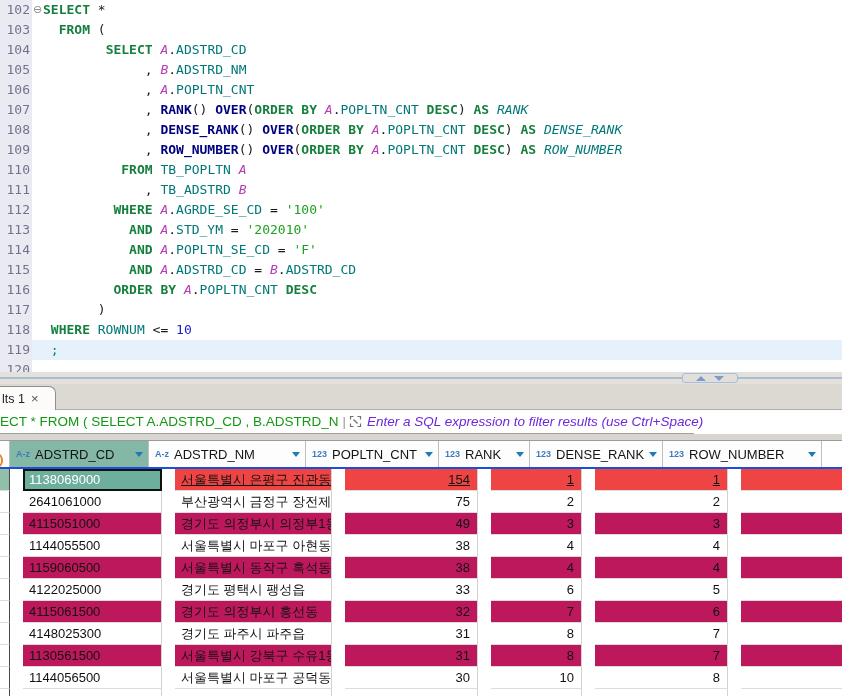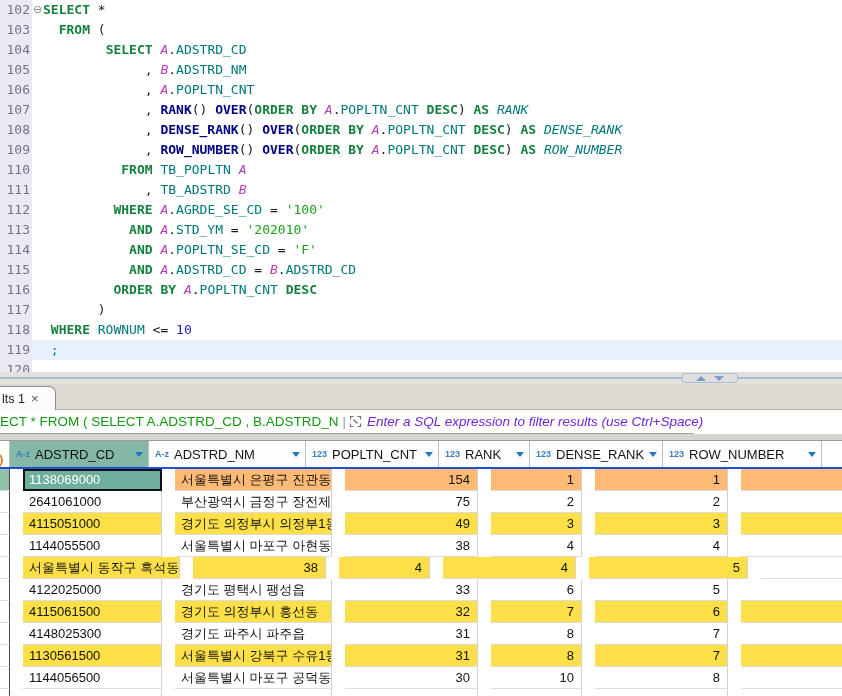--- a/index.html
+++ b/index.html
@@ -60,22 +60,22 @@
   .harrow{width:0;height:0;border-left:4px solid transparent;border-right:4px solid transparent;border-top:5px solid #1B79BE;margin-right:2px;}
   .hsel{background:#84B7A5;}
   .c0{flex:0 0 10px;}  .c1{flex:0 0 139px;} .c2{flex:0 0 157px;}
   .c3{flex:0 0 133px;} .c4{flex:0 0 91px;}  .c5{flex:0 0 133px;} .c6{flex:0 0 159px;}
   .cfill{flex:1;border-right:none;background:#fff;}
   .drow{height:22px;gap:13px;}
   .drow .cell{border-bottom:1px solid #DCDCDC;line-height:21px;}
   .gut{border-right:1px solid #4A4A4A;background:#fff;}
   .al{padding-left:6px;text-align:left;}
   .ar{padding-right:7px;text-align:right;}
-  .stripe{background:#fde047;}
-  .rowsel{background:#fdba74;}
+  .stripe{background:#be185d;}
+  .rowsel{background:#ef4444;text-decoration:underline;}
   .gutsel{background:#90BFAA;}
   .cellsel{background:#6EAE9D !important;color:#fff;outline:2px solid #101010;outline-offset:-2px;}
   #corner-icon{position:relative;width:9px;height:9px;border:2px solid #E8822B;border-radius:50%;
       left:-6px;top:6px;background:#fff;}
   .frow{height:8px;}
   .frow .cell{border-bottom:none;}
 </style>
 </head>
 <body>
 
@@ -320,20 +320,21 @@
         <div class="cell c1 al">1144055500</div>
         <div class="cell c2 al">서울특별시 마포구 아현동</div>
         <div class="cell c3 ar">38</div>
         <div class="cell c4 ar">4</div>
         <div class="cell c5 ar">4</div>
         <div class="cell c6 ar">4</div>
         <div class="cell cfill"></div>
       </div>
       <div class="grow drow">
         <div class="cell c0 gut"></div>
+        <div class="cell c1 al stripe">1159060500</div>
         <div class="cell c2 al stripe">서울특별시 동작구 흑석동</div>
         <div class="cell c3 ar stripe">38</div>
         <div class="cell c4 ar stripe">4</div>
         <div class="cell c5 ar stripe">4</div>
         <div class="cell c6 ar stripe">5</div>
         <div class="cell cfill"></div>
       </div>
       <div class="grow drow">
         <div class="cell c0 gut"></div>
         <div class="cell c1 al">4122025000</div>

